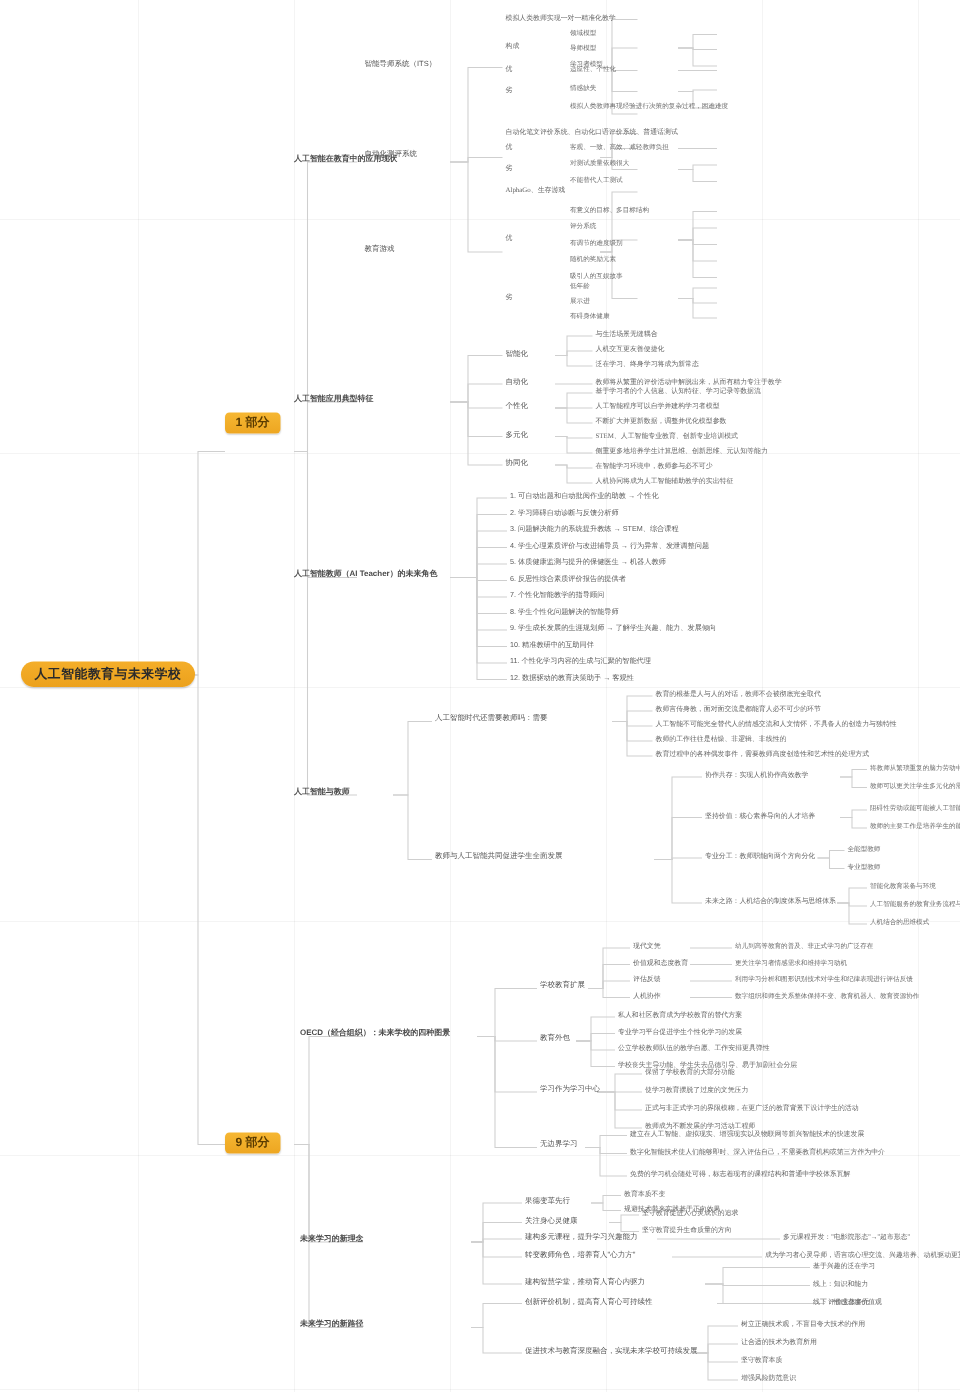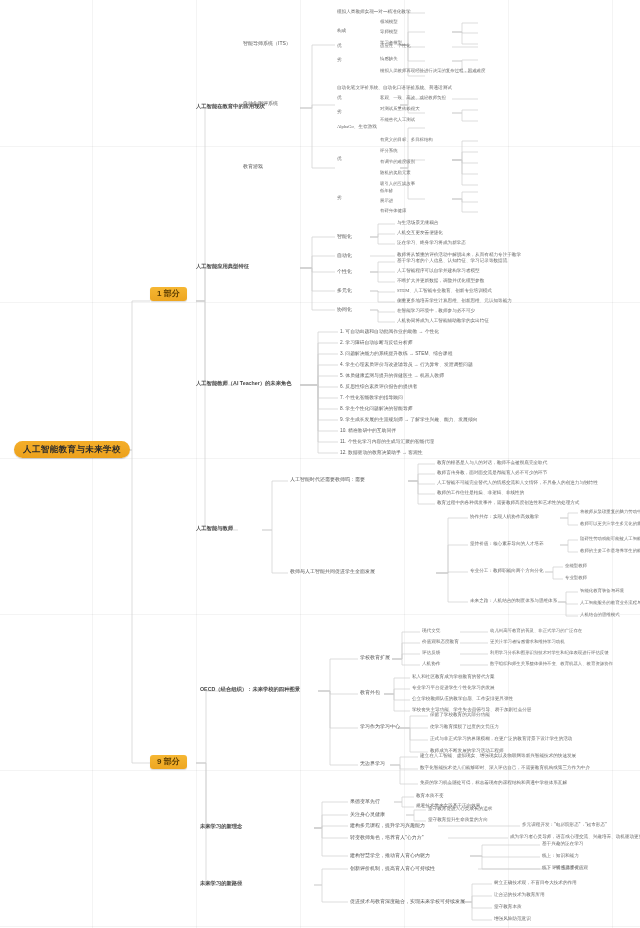--- a/index.html
+++ b/index.html
@@ -200,21 +200,21 @@
       <path d="M478,869 H550"></path>
       <path d="M462,902 H472 V884 H492"></path>
       <path d="M462,902 H472 V896 H492"></path>
       <path d="M462,902 H472 V908 H492"></path>
       <path d="M462,902 H472 V920 H492"></path>
     </g>
   </svg>
 
   <div class="node root" style="left:14px;top:441px;">人工智能教育与未来学校</div>
 
-  <div class="node lvl1" style="left:150px;top:287px;">1 部分</div>
+  <div class="node lvl1" style="left:150px;top:275px;">1 部分</div>
   <div class="node lvl1" style="left:150px;top:755px;">9 部分</div>
 
   <div class="node lvl2" style="left:196px;top:104px;">人工智能在教育中的应用现状</div>
   <div class="node lvl2" style="left:196px;top:264px;">人工智能应用典型特征</div>
   <div class="node lvl2" style="left:196px;top:381px;">人工智能教师（AI Teacher）的未来角色</div>
   <div class="node lvl2" style="left:196px;top:526px;">人工智能与教师</div>
 
   <div class="node lvl3" style="left:243px;top:41px;">智能导师系统（ITS）</div>
   <div class="node lvl4" style="left:337px;top:10px;">模拟人类教师实现一对一精准化教学</div>
   <div class="node lvl4" style="left:337px;top:29px;">构成</div>

